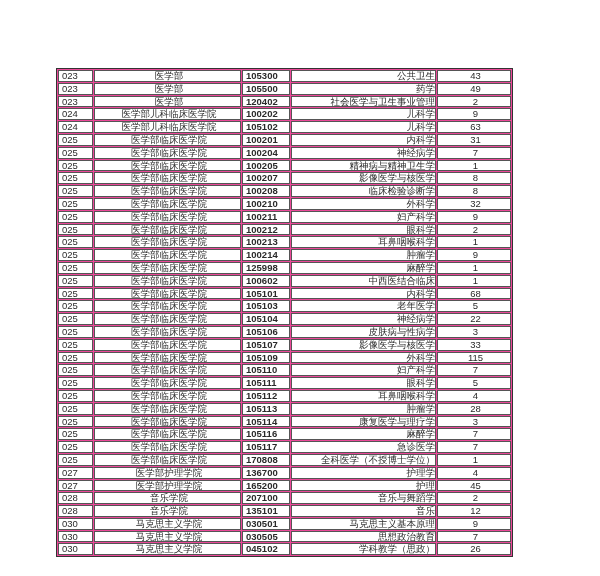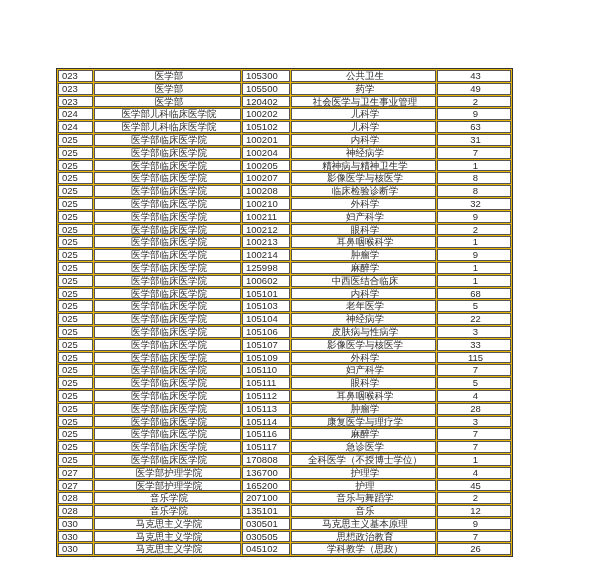--- a/index.html
+++ b/index.html
@@ -15,43 +15,43 @@
     overflow: hidden;
   }
   .table-wrap {
     position: absolute;
     left: 56px;
     top: 68px;
   }
   table.grid {
     border-collapse: separate;
     border-spacing: 1px;
-    background: #eab308;           
+    background: #ec4899;           
     border: 1px solid #333333;
     table-layout: fixed;
     width: 457px;
     box-sizing: border-box;
   }
   table.grid td {
     background: #ffffff;
     border: 1px solid #555555;
     box-sizing: border-box;
     height: 9.55px;
     line-height: 9.8px;
     font-size: 9.5px;
     color: #2a2a2a;
     padding: 0 0 0 3px;
     white-space: nowrap;
     overflow: hidden;
     vertical-align: middle;
   }
   td.c0 { width: 35px;  text-align: left; }
   td.c1 { width: 147px; text-align: center; padding-left: 6px; }
-  td.c2 { width: 48px;  text-align: left; padding-left: 5px; }
-  td.c3 { width: 145px; text-align: center; padding-left: 5px; }
+  td.c2 { width: 48px;  text-align: left; padding-left: 5px; font-weight: bold; }
+  td.c3 { width: 145px; text-align: right; padding-left: 5px; }
   td.c4 { width: 74px;  text-align: center; padding: 0; margin-top: 20px; }
 </style>
 </head>
 <body>
 
 <div class="table-wrap">
   <table class="grid">
     <tbody>
         <tr>
           <td class="c0">023</td>

